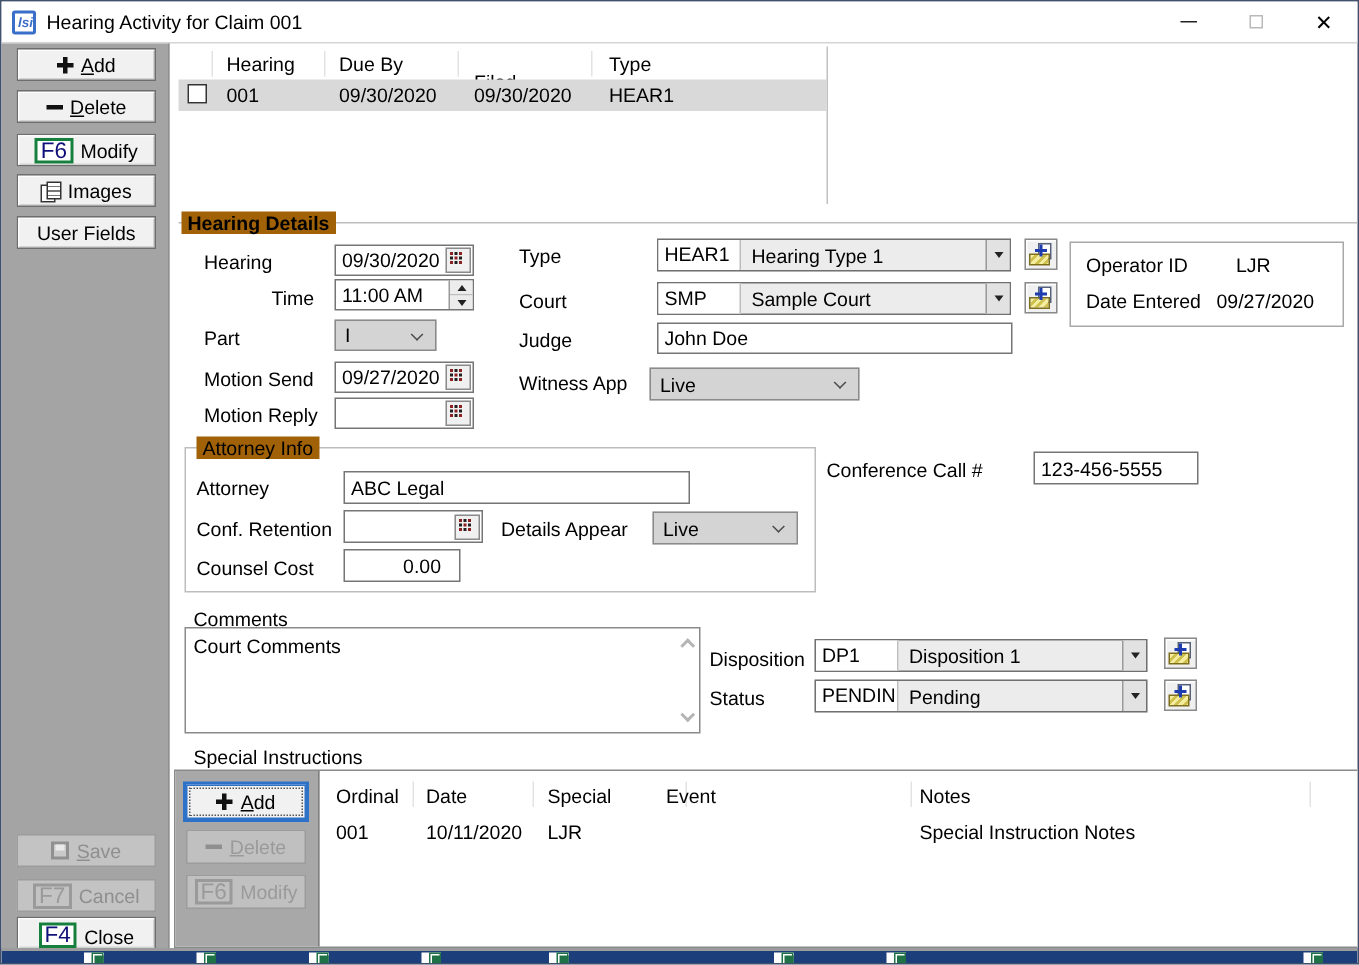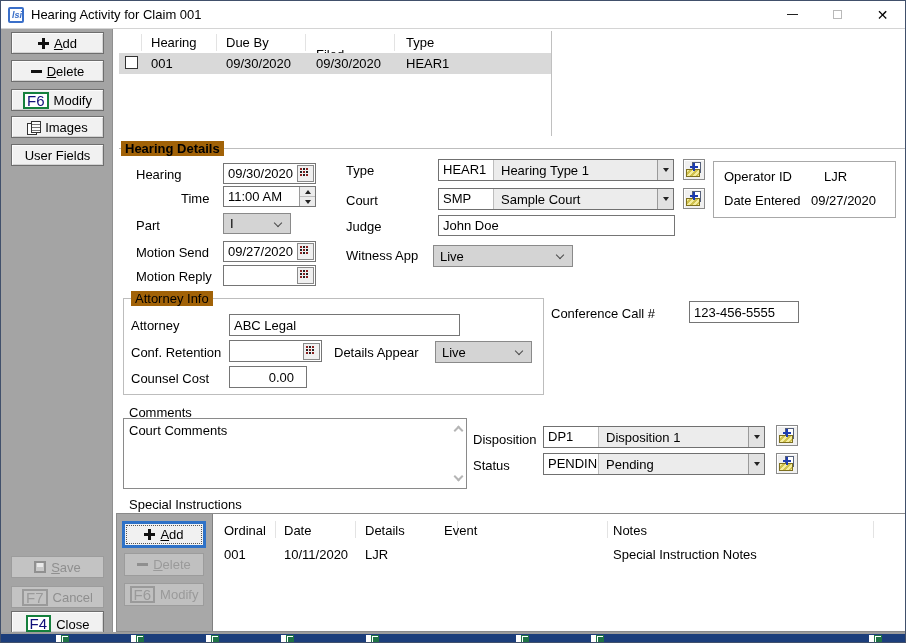--- a/index.html
+++ b/index.html
@@ -337,21 +337,21 @@
     </div>
 
     <div class="vline hsep" style="left:158px; top:7px; height:17px;"></div>
     <div class="vline hsep" style="left:238px; top:7px; height:17px;"></div>
     <div class="vline hsep" style="left:340px; top:7px; height:17px;"></div>
     <div class="vline hsep" style="left:490px; top:7px; height:17px;"></div>
     <div class="vline hsep" style="left:756px; top:7px; height:17px;"></div>
 
     <span class="lbl" style="left:107px; top:9px;">Ordinal</span>
     <span class="lbl" style="left:167px; top:9px;">Date</span>
-    <span class="lbl" style="left:248px; top:9px;">Details</span>
+    <span class="lbl" style="left:248px; top:9px;">Special</span>
     <span class="lbl" style="left:327px; top:9px;">Event</span>
     <span class="lbl" style="left:496px; top:9px;">Notes</span>
 
     <div style="position:absolute; left:97px; top:33px; right:1px; height:20px;">
       <span class="lbl" style="left:10px; top:0;">001</span>
       <span class="lbl" style="left:70px; top:0;">10/11/2020</span>
       <span class="lbl" style="left:151px; top:0;">LJR</span>
       <span class="lbl" style="left:250px; top:0;"></span>
       <span class="lbl" style="left:399px; top:0;">Special Instruction Notes</span>
     </div>

